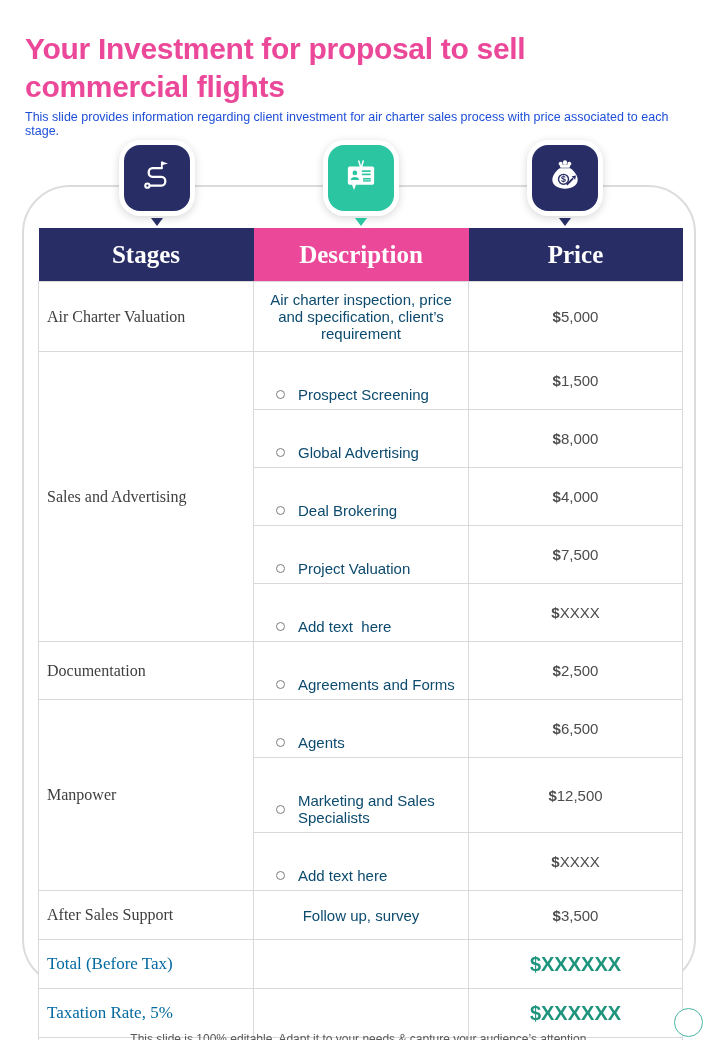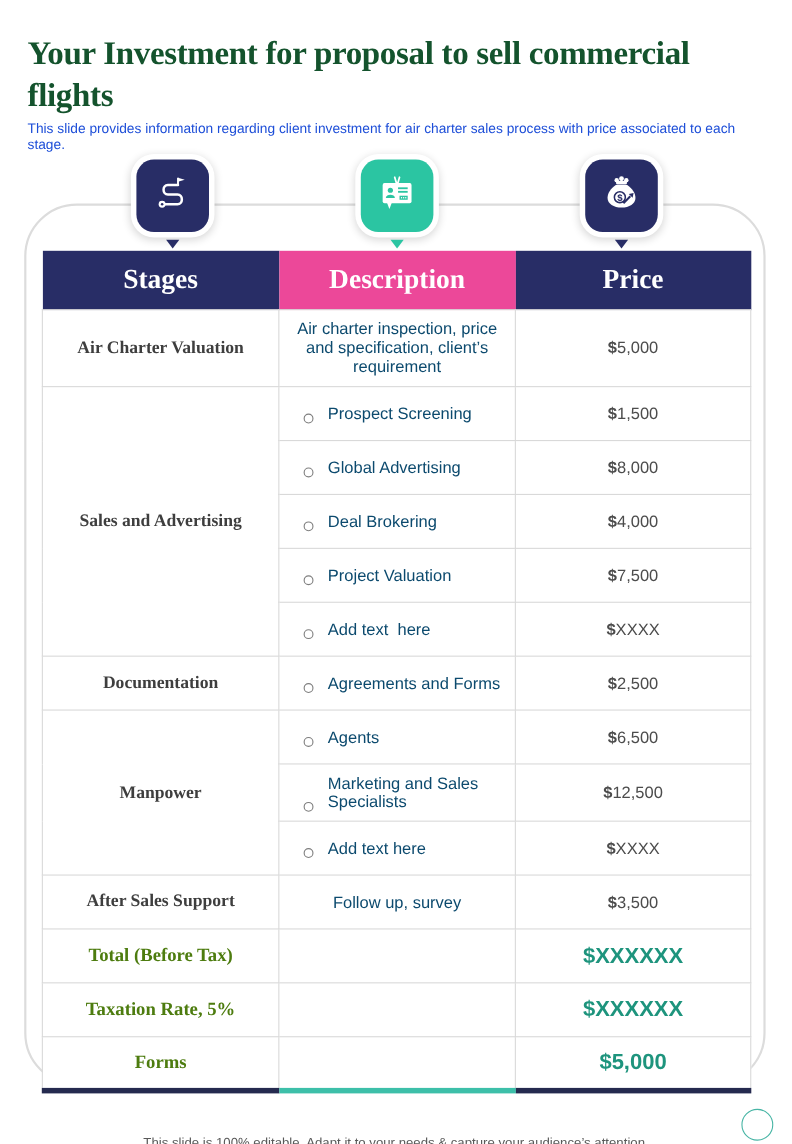--- a/index.html
+++ b/index.html
@@ -1,22 +1,22 @@
 <!DOCTYPE html>
 <html><head>
 <meta charset="utf-8">
 <style>
   html,body{margin:0;padding:0;background:#fff;}
   .slide{position:relative;width:720px;height:1040px;background:#ffffff;overflow:hidden;
          font-family:"Liberation Sans",sans-serif;}
 
   
   .title{position:absolute;left:25px;top:10px;width:610px;
-         font-family:Liberation Serif, serif;font-weight:700;
-         font-size:30px;line-height:1.27;color:#14532d;letter-spacing:-0.3px;}
+         font-family:Liberation Sans, sans-serif;font-weight:700;
+         font-size:30px;line-height:1.27;color:#ec4899;letter-spacing:-0.3px;}
   .subtitle{position:absolute;left:25px;top:97px;width:680px;
             font-size:12.5px;color:#1d4ed8;}
 
   
   .outline{position:absolute;left:22px;top:185px;width:674px;height:802px;
            border:2px solid #dcdcdc;border-radius:48px;box-sizing:border-box;}
 
   
   .tile{position:absolute;top:145px;width:66px;height:66px;border-radius:16px;
         display:flex;align-items:center;justify-content:center;
@@ -32,32 +32,32 @@
   .tri1{left:151px;} .tri2{left:355px;} .tri3{left:559px;}
 
   
   table.invest{position:absolute;left:38px;top:228px;width:644px;
                border-collapse:collapse;table-layout:fixed;}
   table.invest th{border:none;height:51px;color:#ffffff;
                   font-family:"Liberation Serif",serif;font-weight:700;font-size:25px;}
   th.navy{background:#282d66;} th.teal{background:#ec4899;}
   table.invest td{border:1px solid #d9d9d9;background:#fff;vertical-align:middle;
                   box-sizing:border-box;}
-  td.stage{font-family:"Liberation Serif",serif;font-weight:700;font-size:16px;
-           color:#3e3e3e;text-align:center;padding:4px 8px;}
+  td.stage{font-family:"Liberation Serif",serif;font-weight:400;font-size:16px;
+           color:#3e3e3e;padding:4px 8px;}
   td.desc{font-size:15px;color:#0c4a6e;text-align:left;padding:6px 12px 6px 14px;}
   td.desc.centered{text-align:center;padding:6px 16px;}
   td.desc .bullet{display:inline-block;width:7px;height:7px;border:1.5px solid #7d7d7d;
                   border-radius:50%;margin-right:13px;vertical-align:1px;flex:none;}
   td.desc.bulleted{display:table-cell;}
-  td.desc.bulleted .cellflex{display:flex;align-items:flex-end;padding-left:8px;}
+  td.desc.bulleted .cellflex{display:flex;align-items:center;padding-left:8px;margin-top:28px;}
   .desc-text{white-space:pre-wrap;}
   td.price{text-align:center;font-size:15px;color:#4c4c4c;}
   td.price .sym{font-weight:700;}
-  tr.accent td.stage{color:#4d7c0f;font-size:17px;}
+  tr.accent td.stage{color:#0369a1;font-size:17px;}
   tr.accent td.price{color:#1e947d;font-weight:700;font-size:20px;text-align:center;}
   .h-tall{height:70px;} .h-std{height:49px;} .h-two{height:52px;}
   tr.lastrow td.bb-navy{border-bottom:5px solid #252a4f;}
   tr.lastrow td.bb-teal{border-bottom:5px solid #3dbfa9;}
 
   
   .footer{position:absolute;left:0;top:1020px;width:720px;text-align:center;
           font-size:12px;color:#595959;}
   .corner-circle{position:absolute;left:674px;top:1008px;width:29px;height:29px;
                  border:1.5px solid #48b5a5;border-radius:50%;background:#fff;box-sizing:border-box;}

